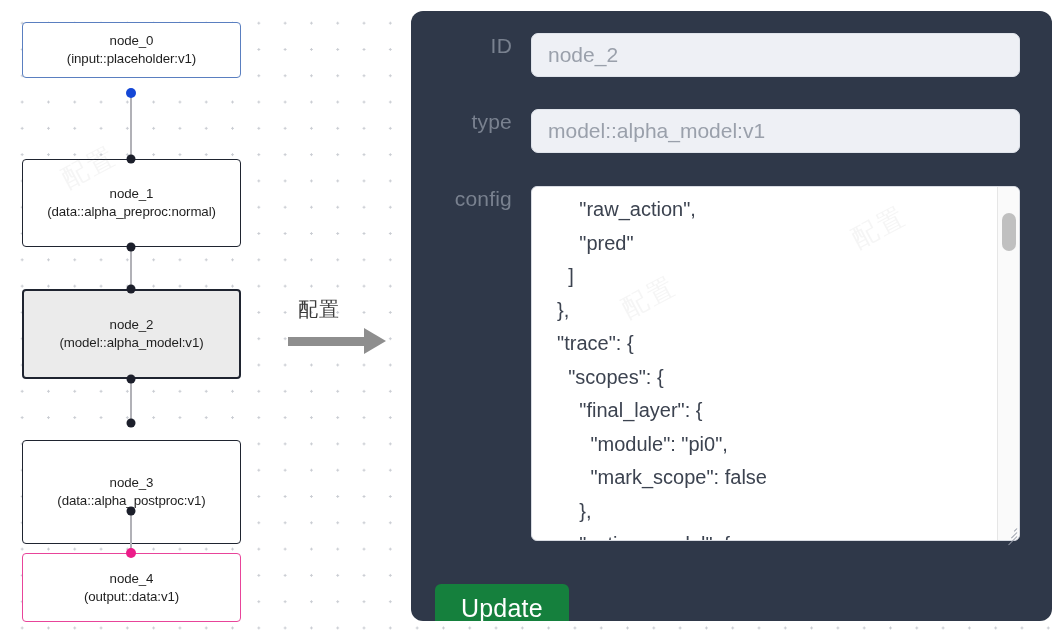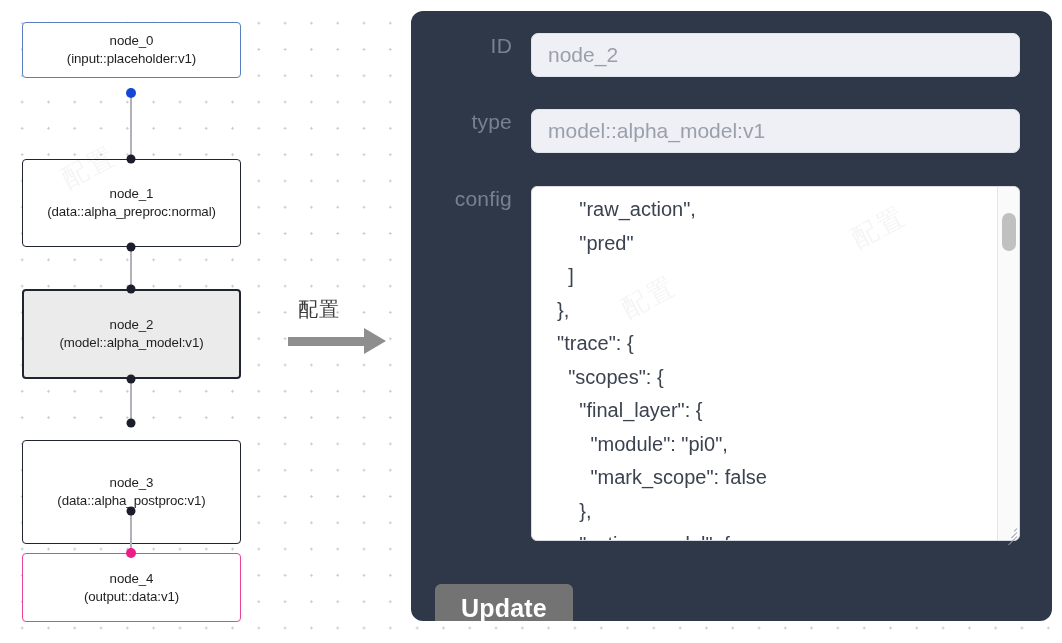--- a/index.html
+++ b/index.html
@@ -202,30 +202,29 @@
     right: 0;
     height: 1px;
     background: #9aa0ab;
     transform-origin: right center;
     transform: rotate(-45deg);
   }
 
   #update-button {
     position: absolute;
     left: 24px; top: 573px;
-    background: #737373;
+    background: #15803d;
     color: #ffffff;
     border: none;
     border-radius: 6px;
     font-size: 25px;
     font-family: "Liberation Sans", sans-serif;
     padding: 10px 26px 12px 26px;
     cursor: pointer;
     letter-spacing: 0.2px;
-    font-weight: bold;
   }
 
   
   .watermark {
     position: absolute;
     pointer-events: none;
     color: rgba(140,140,140,0.085);
     font-size: 26px;
     letter-spacing: 3px;
     transform: rotate(-28deg);

